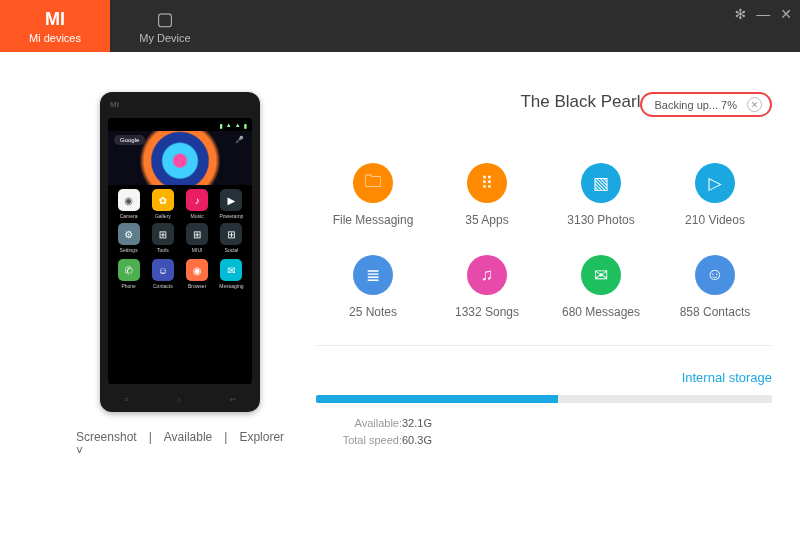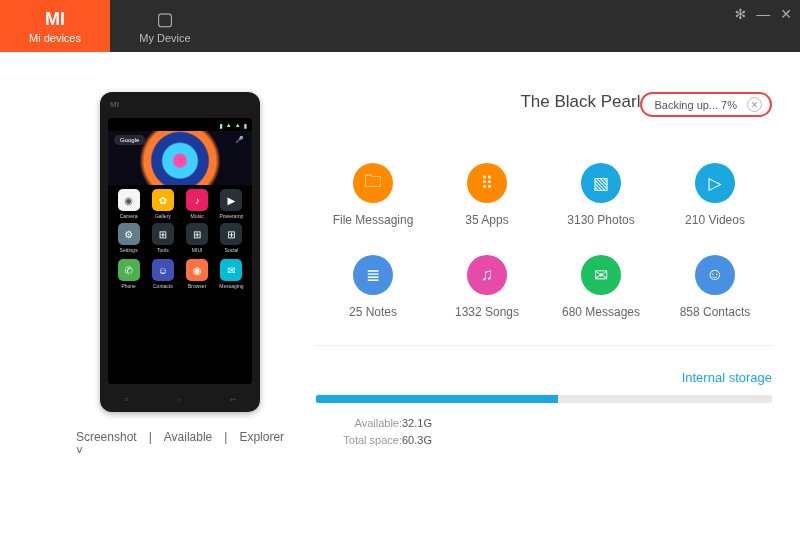--- a/index.html
+++ b/index.html
@@ -201,18 +201,18 @@
     <div class="storage">
       <div class="storage-title">Internal storage</div>
       <div class="bar">
         <div class="bar-fill" style="width: 53%;"></div>
       </div>
       <div class="kv">
         <div class="k">Available:</div>
         <div class="v">32.1G</div>
       </div>
       <div class="kv">
-        <div class="k">Total space:</div>
+        <div class="k">Total speed:</div>
         <div class="v">60.3G</div>
       </div>
     </div>
   </div>
 </div>
 
 </body></html>

